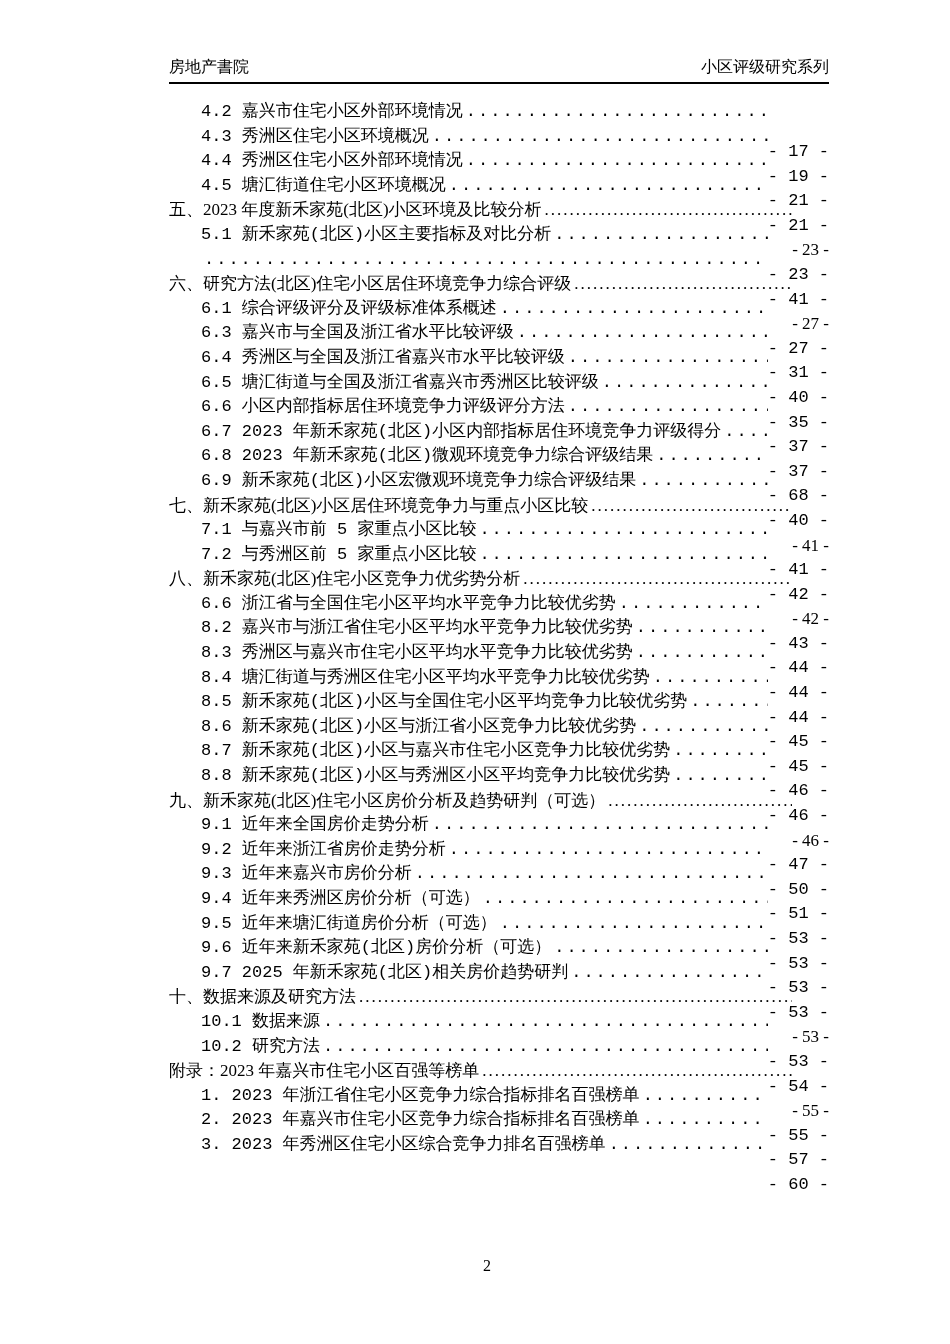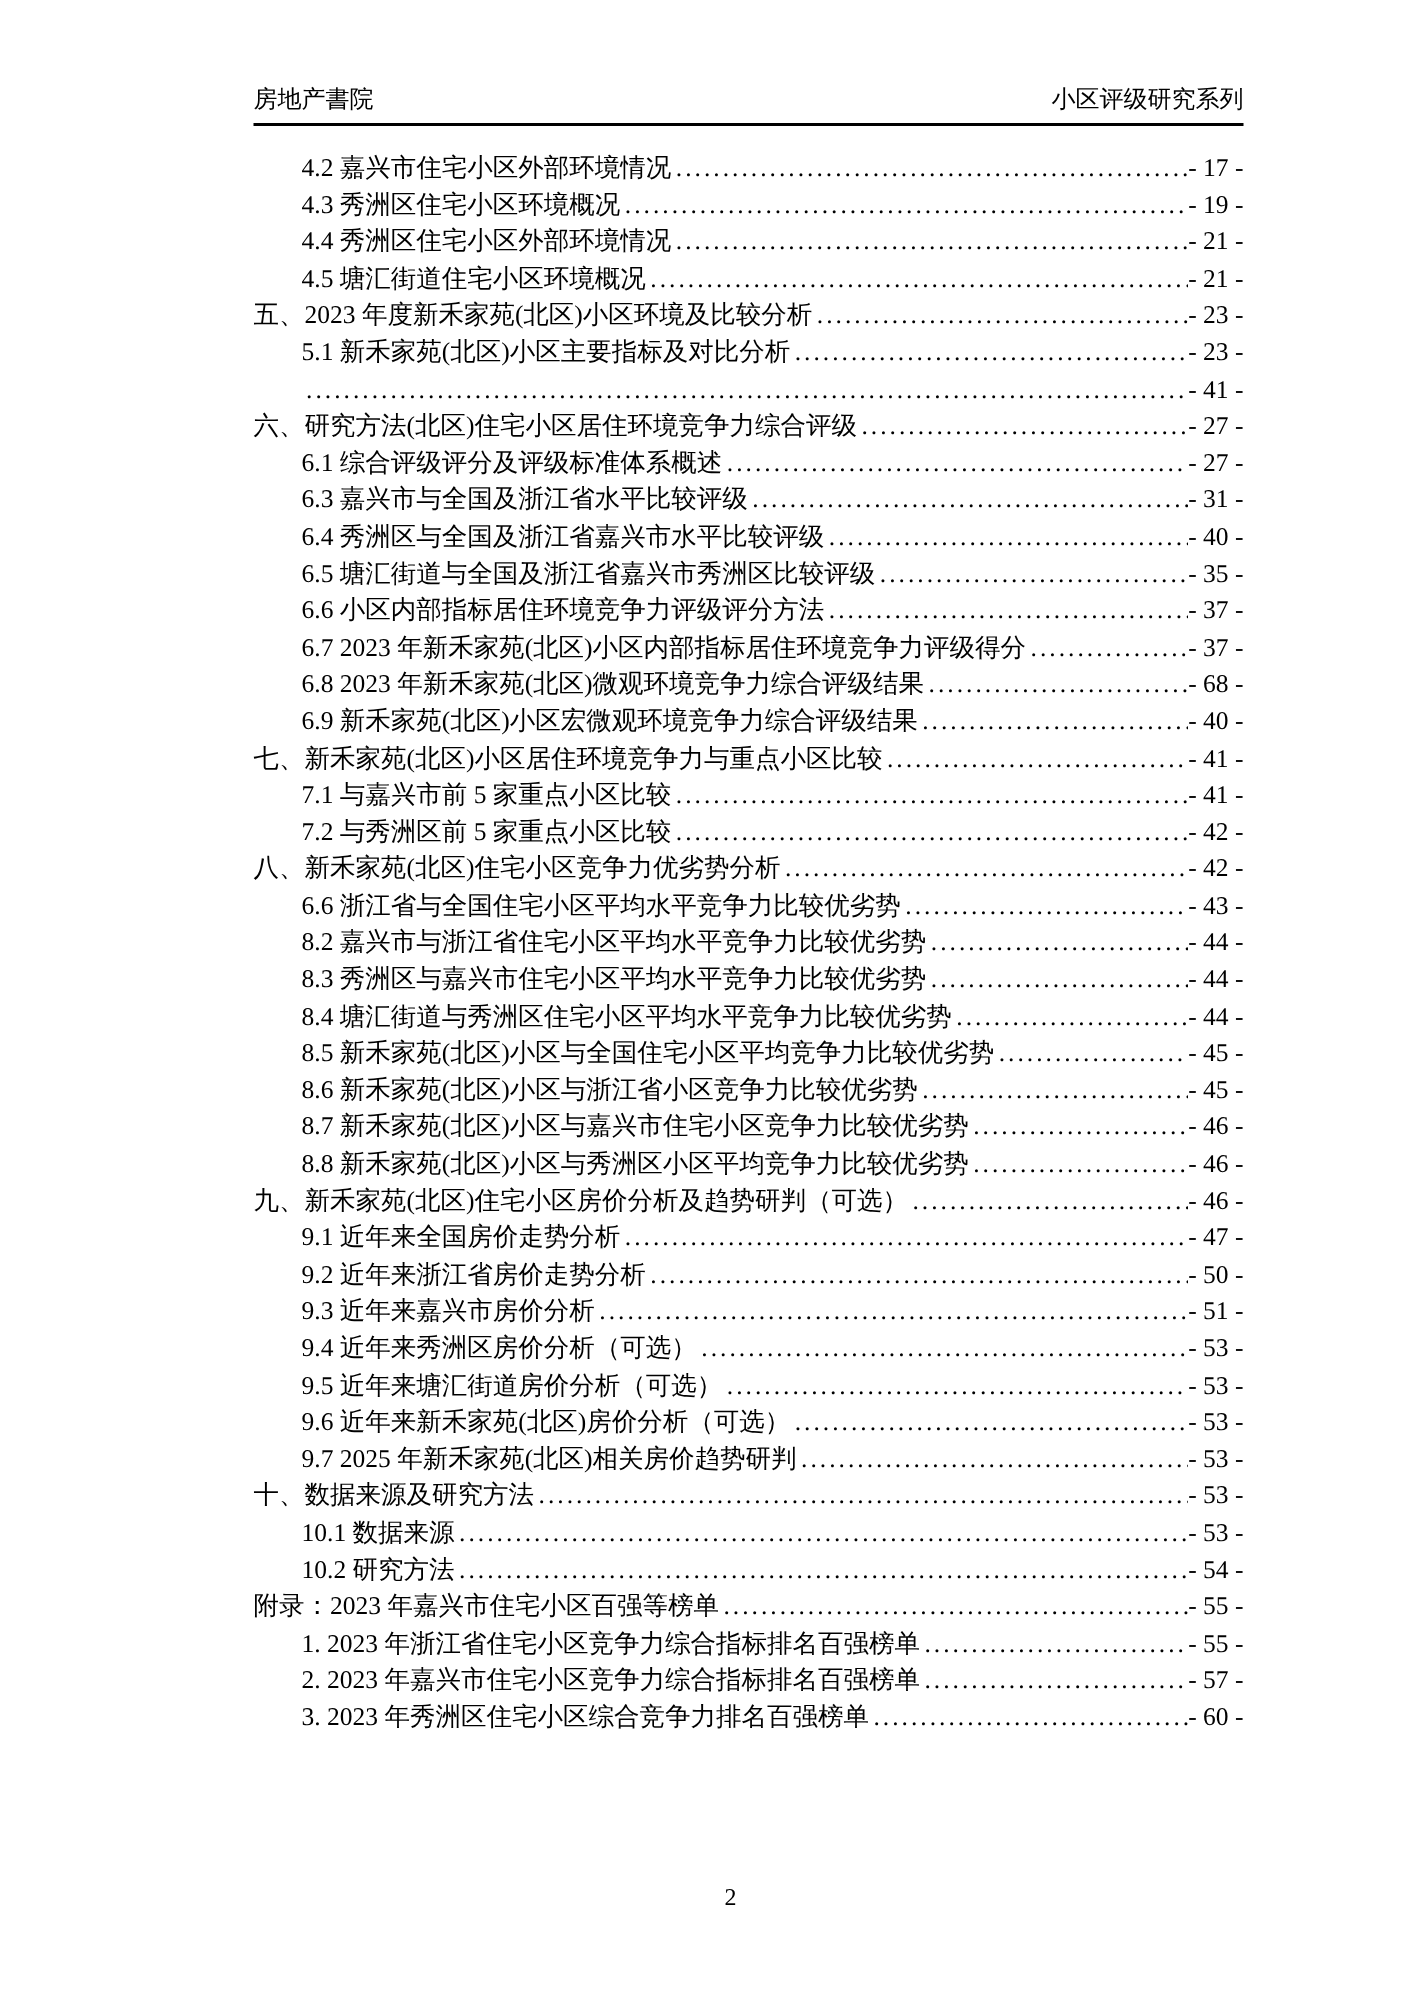--- a/index.html
+++ b/index.html
@@ -32,39 +32,40 @@
   }
   .toc {
     margin: 16px 145px 0 145px;
   }
   .toc-row {
     display: flex;
     font-size: 17px;
     line-height: 24.6px;
     height: 24.6px;
   }
-  .toc-row.lvl1 { padding-left: 32px; }
+  .toc-row.lvl1 { padding-left: 32px; font-family: Liberation Mono, monospace; }
   .toc-row .t {
     white-space: nowrap;
     flex: none;
   }
   .toc-row .dots {
     flex: 1 1 auto;
     overflow: hidden;
     white-space: nowrap;
     letter-spacing: 2px;
     padding-left: 3px;
     min-width: 0;
   }
   .toc-row .dots::after {
     content: "....................................................................................................................................................................................................";
   }
   .toc-row .pg {
     white-space: nowrap;
     flex: none;
+    margin-top: 40px;
   }
   .footer {
     position: absolute;
     left: 0;
     top: 1256px;
     width: 100%;
     text-align: center;
     font-size: 16px;
     line-height: 20px;
   }

